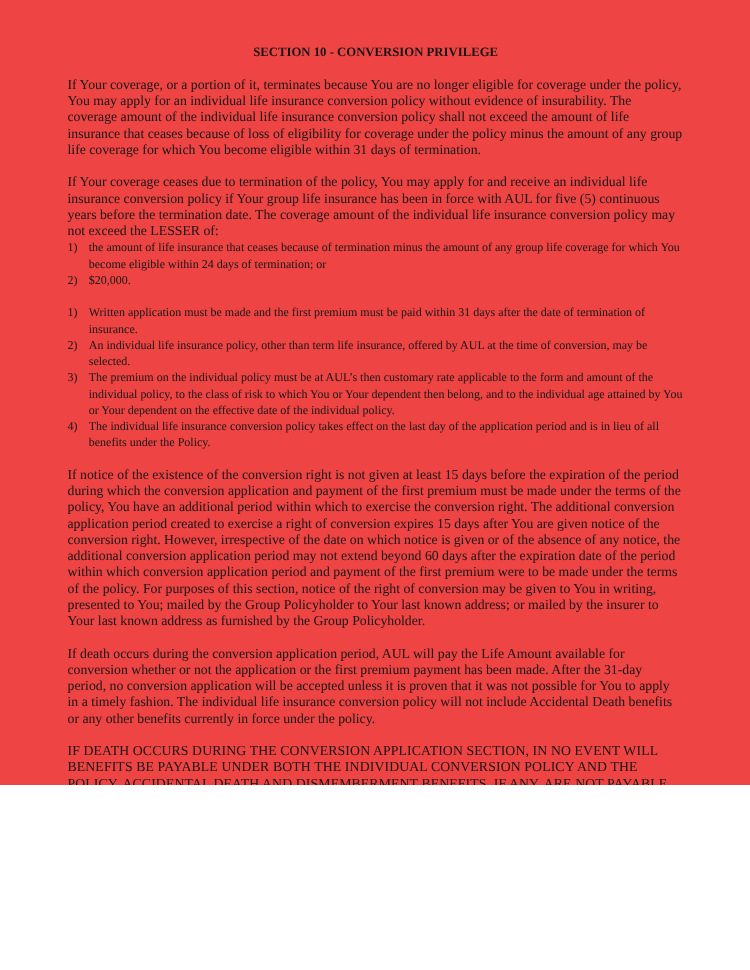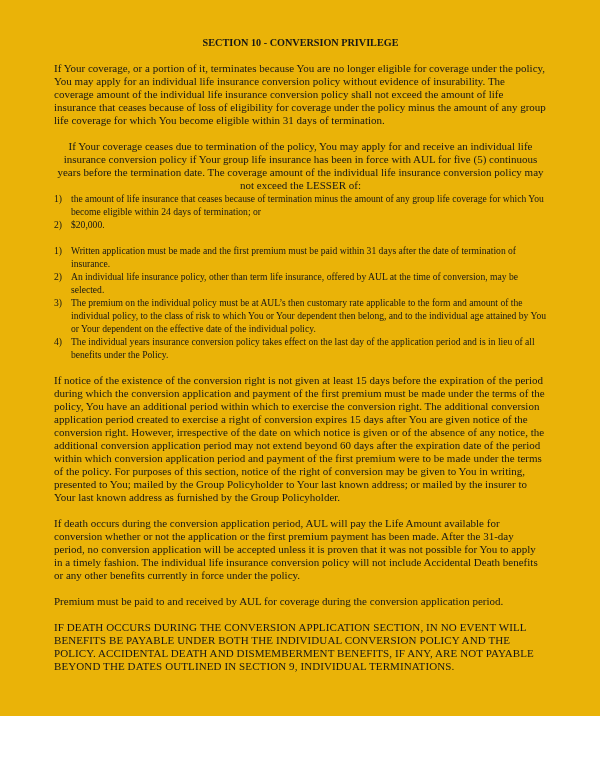--- a/index.html
+++ b/index.html
@@ -5,22 +5,22 @@
   html, body { margin: 0; padding: 0; }
   body {
     width: 600px; height: 776px;
     background: #ffffff;
     font-family: "Liberation Serif", serif;
     color: #161616;
     -webkit-font-smoothing: antialiased;
   }
   .page {
     position: relative;
-    width: 600px; height: 716px;
-    background: #eab308;
+    width: 600px; height: 628px;
+    background: #ef4444;
     overflow: hidden;
   }
   .content {
     position: absolute;
     left: 54px; top: 36px;
     width: 493px;
   }
   .doc-title {
     text-align: center;
     font-weight: bold;
@@ -28,21 +28,21 @@
     line-height: 13px;
     margin: 0 0 13px 0;
   }
   .para {
     font-size: 11px;
     line-height: 13px;
     margin: 0 0 13px 0;
     text-align: left;
   }
   .para.caps { letter-spacing: 0.1px; }
-  .para.no-gap { margin-bottom: 0; text-align: center; }
+  .para.no-gap { margin-bottom: 0; }
   .nlist { margin: 0 0 13px 0; }
   .nlist-item {
     display: flex;
     font-size: 9.6px;
     line-height: 13px;
   }
   .nlist-item .num { width: 17px; flex-shrink: 0; }
   .nlist-item .itext { flex: 1; }
   .footer {
     position: absolute;
@@ -95,29 +95,28 @@
       <div class="nlist-item">
         <span class="num">2)</span>
         <span class="itext">An individual life insurance policy, other than term life insurance, offered by AUL at the time of conversion, may be selected.</span>
       </div>
       <div class="nlist-item">
         <span class="num">3)</span>
         <span class="itext">The premium on the individual policy must be at AUL’s then customary rate applicable to the form and amount of the individual policy, to the class of risk to which You or Your dependent then belong, and to the individual age attained by You or Your dependent on the effective date of the individual policy.</span>
       </div>
       <div class="nlist-item">
         <span class="num">4)</span>
-        <span class="itext">The individual years insurance conversion policy takes effect on the last day of the application period and is in lieu of all benefits under the Policy.</span>
+        <span class="itext">The individual life insurance conversion policy takes effect on the last day of the application period and is in lieu of all benefits under the Policy.</span>
       </div>
     </div>
 
     <p class="para">If notice of the existence of the conversion right is not given at least 15 days before the expiration of the period during which the conversion application and payment of the first premium must be made under the terms of the policy, You have an additional period within which to exercise the conversion right. The additional conversion application period created to exercise a right of conversion expires 15 days after You are given notice of the conversion right. However, irrespective of the date on which notice is given or of the absence of any notice, the additional conversion application period may not extend beyond 60 days after the expiration date of the period within which conversion application period and payment of the first premium were to be made under the terms of the policy. For purposes of this section, notice of the right of conversion may be given to You in writing, presented to You; mailed by the Group Policyholder to Your last known address; or mailed by the insurer to Your last known address as furnished by the Group Policyholder.</p>
 
     <p class="para">If death occurs during the conversion application period, AUL will pay the Life Amount available for conversion whether or not the application or the first premium payment has been made. After the 31-day period, no conversion application will be accepted unless it is proven that it was not possible for You to apply in a timely fashion. The individual life insurance conversion policy will not include Accidental Death benefits or any other benefits currently in force under the policy.</p>
 
-    <p class="para">Premium must be paid to and received by AUL for coverage during the conversion application period.</p>
 
     <p class="para caps">IF DEATH OCCURS DURING THE CONVERSION APPLICATION SECTION, IN NO EVENT WILL BENEFITS BE PAYABLE UNDER BOTH THE INDIVIDUAL CONVERSION POLICY AND THE POLICY. ACCIDENTAL DEATH AND DISMEMBERMENT BENEFITS, IF ANY, ARE NOT PAYABLE BEYOND THE DATES OUTLINED IN SECTION 9, INDIVIDUAL TERMINATIONS.</p>
 
   </div>
 
   <div class="footer">
     <div class="footer-row">
       <span class="doc-code">GC 2510.12</span>
       <div class="footer-title">SECTION 10 - CONVERSION PRIVILEGE</div>
     </div>

